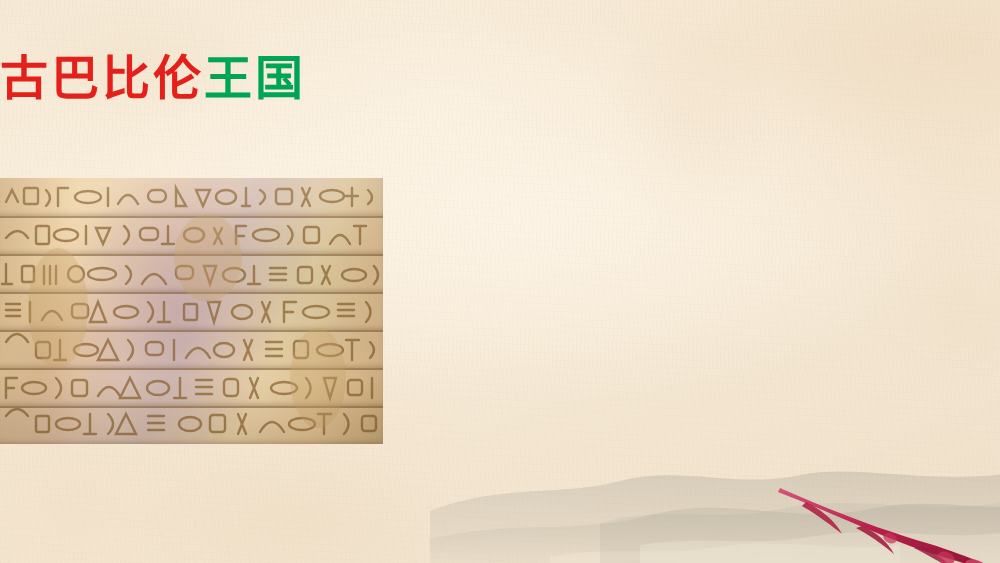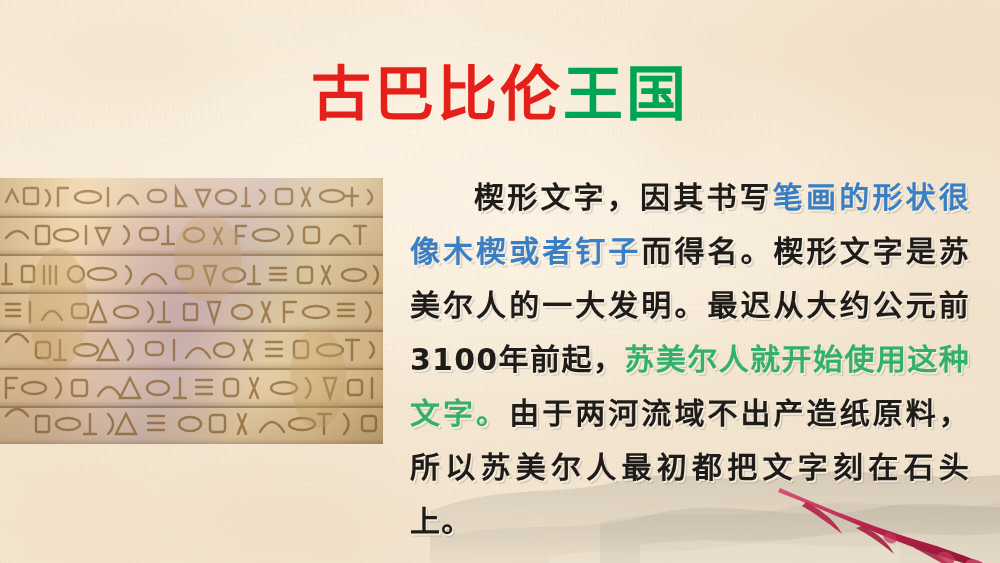--- a/index.html
+++ b/index.html
@@ -82,22 +82,21 @@
     height: 105px;
     pointer-events: none;
   }
 
   
   .title {
     position: absolute;
     top: 18px;
     left: 0;
     width: 1000px;
-    text-align: center;
-    font-size: 60px;
+    font-size: 48px;
     font-weight: 700;
     letter-spacing: 3px;
     line-height: 1.2;
     white-space: nowrap;
     font-family: "DejaVu Sans", "Liberation Sans", sans-serif;
   }
   .title .t-red   { color: #e5201b; }
   .title .t-green { color: #00a455; }
 
   
@@ -358,15 +357,14 @@
       <g fill="#c9a468" opacity="0.35">
         <ellipse cx="60" cy="130" rx="30" ry="60"></ellipse>
         <ellipse cx="210" cy="80" rx="34" ry="44"></ellipse>
         <ellipse cx="320" cy="200" rx="28" ry="50"></ellipse>
       </g>
     </svg>
 
     <div class="relief-shade"></div>
   </div>
 
-  <p class="body-text"><span class="indent"></span><span>楔形文字，因其书写</span><span class="hl-blue">笔画的形状很像木楔或者钉子</span><span>而得名。楔形文字是苏美尔人的一大发明。最迟从大约公元前3100年前起，</span><span class="hl-green">苏美尔人就开始使用这种文字。</span><span>由于两河流域不出产造纸原料，所以苏美尔人最初都把文字刻在石头上。</span></p>
 
 </div>
 
 </body></html>

